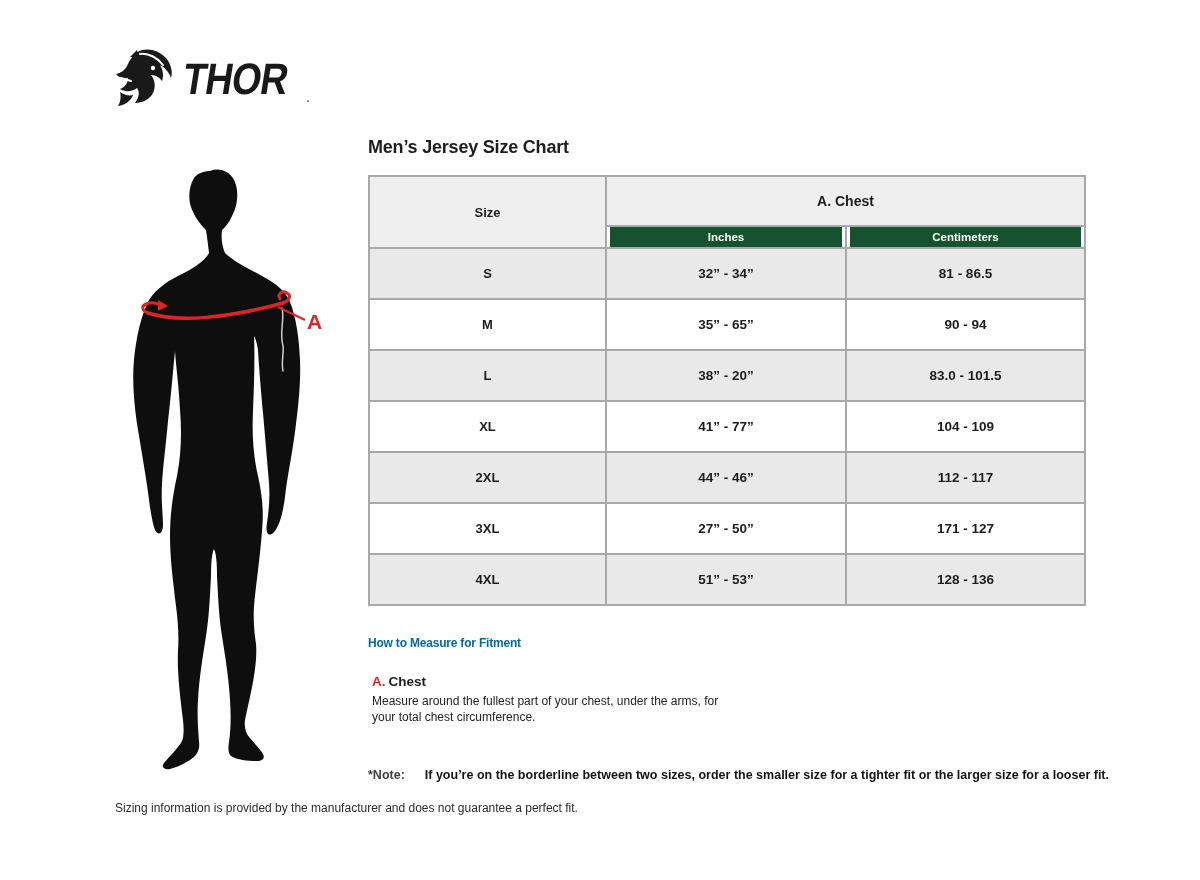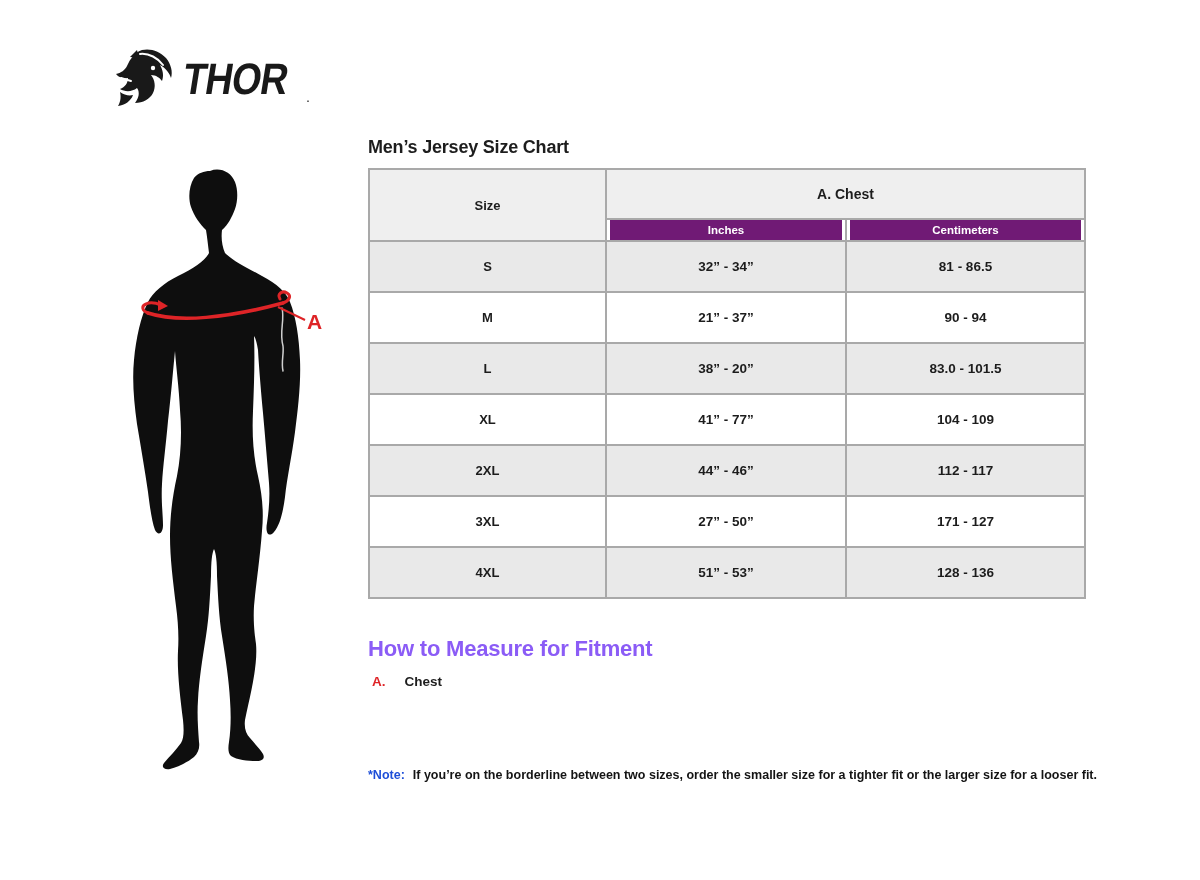--- a/index.html
+++ b/index.html
@@ -16,45 +16,45 @@
     letter-spacing:-1px; transform:skewX(-9deg) scaleX(0.86); transform-origin:left bottom;
     line-height:46px;
   }
   .brand-mark { position:absolute; right:-10px; bottom:4px; width:4px; height:4px; font-size:9px; font-weight:bold; color:#191919; }
 
   
   .figure-svg { left:118px; top:166px; width:222px; height:614px; }
 
   
   .chart-title { left:368px; top:137px; font-size:18px; font-weight:bold; color:#1d1d1d; letter-spacing:-0.2px; }
-  .measure-title { left:368px; top:636px; font-size:22px; font-weight:bold; color:#8b5cf6; letter-spacing:-0.2px; }
+  .measure-title { left:368px; top:636px; font-size:12px; font-weight:bold; color:#0369a1; letter-spacing:-0.2px; }
 
   
-  .size-table-wrap { left:368px; top:168px; width:718px; }
+  .size-table-wrap { left:368px; top:175px; width:718px; }
   table.size-table { border-collapse:collapse; width:716px; table-layout:fixed; }
   .size-table th, .size-table td { border:2px solid #a9a9a9; text-align:center; vertical-align:middle; }
   .col-size { width:237px; } .col-in { width:240px; } .col-cm { width:239px; }
   .size-head { background:#efefef; font-size:13px; font-weight:bold; }
   .group-head { background:#efefef; font-size:14px; font-weight:bold; height:50px; }
   .unit-th { height:20px; padding:0 3px; background:#fff; }
-  .unit-bar { background:#701a75; color:#fff; font-size:11.5px; font-weight:bold; height:20px; line-height:20px; }
+  .unit-bar { background:#14532d; color:#fff; font-size:11.5px; font-weight:bold; height:20px; line-height:20px; }
   .size-table tbody tr { height:51px; background:#fff; }
   .size-table tbody tr:nth-child(odd) { background:#e9e9e9; }
   td.size-cell { font-weight:bold; font-size:13px; }
   td.val-cell { font-size:13.5px; font-weight:bold; }
 
   
   .measure-item { left:372px; top:672px; width:380px; }
   .measure-key { color:#de2427; font-weight:bold; font-size:13.5px; }
-  .measure-label { font-weight:bold; font-size:13.5px; color:#1d1d1d; margin-left:19px;text-align:right; }
+  .measure-label { font-weight:bold; font-size:13.5px; color:#1d1d1d; margin-left:3px;text-align:right; }
   .measure-desc { margin-top:4px; font-size:12px; line-height:15.5px; color:#222; width:358px; }
 
   
   .note { left:368px; top:768px; font-size:12.5px; font-weight:bold; color:#141414; }
-  .note-prefix { color:#1d4ed8; margin-right:8px; }
+  .note-prefix { color:#404040; margin-right:20px; }
 
   
   .disclaimer { left:115px; top:800px; font-size:12px; line-height:16px; color:#2b2b2b; }
 </style>
 </head>
 <body>
 
 <div class="page">
 
   <div class="abs logo">
@@ -127,21 +127,21 @@
         </tr>
       </thead>
       <tbody>
         <tr>
           <td class="size-cell">S</td>
           <td class="val-cell">32” - 34”</td>
           <td class="val-cell">81 - 86.5</td>
         </tr>
         <tr>
           <td class="size-cell">M</td>
-          <td class="val-cell">21” - 37”</td>
+          <td class="val-cell">35” - 65”</td>
           <td class="val-cell">90 - 94</td>
         </tr>
         <tr>
           <td class="size-cell">L</td>
           <td class="val-cell">38” - 20”</td>
           <td class="val-cell">83.0 - 101.5</td>
         </tr>
         <tr>
           <td class="size-cell">XL</td>
           <td class="val-cell">41” - 77”</td>
@@ -165,22 +165,24 @@
       </tbody>
     </table>
   </div>
 
   <h2 class="abs measure-title">How to Measure for Fitment</h2>
 
   <div class="abs measure-item">
     <div>
       <span class="measure-key">A.</span><span class="measure-label">Chest</span>
     </div>
+    <p class="measure-desc">Measure around the fullest part of your chest, under the arms, for your total chest circumference.</p>
   </div>
 
   <div class="abs note">
     <span class="note-prefix">*Note:</span><span>If you’re on the borderline between two sizes, order the smaller size for a tighter fit or the larger size for a looser fit.</span>
   </div>
 
   <div class="abs disclaimer">
+    <div>Sizing information is provided by the manufacturer and does not guarantee a perfect fit.</div>
   </div>
 
 </div>
 
 </body></html>

